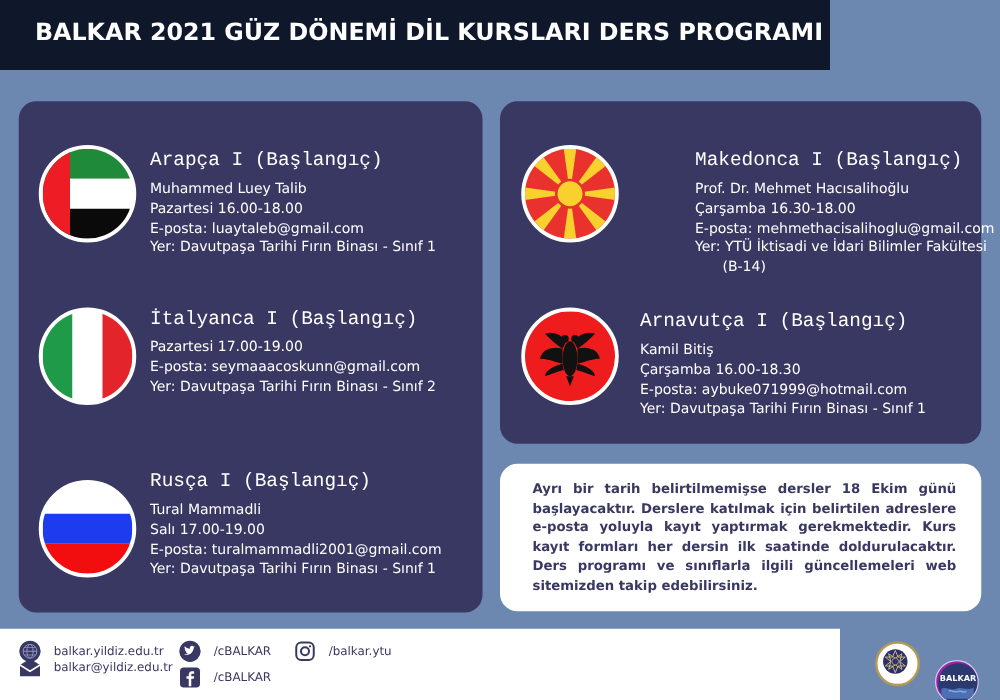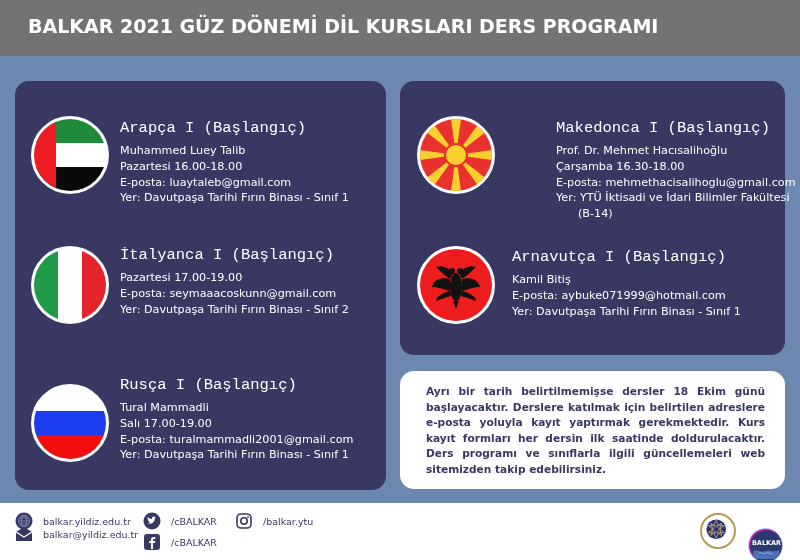--- a/index.html
+++ b/index.html
@@ -4,22 +4,22 @@
 <style>
   * { box-sizing: border-box; margin: 0; padding: 0; }
   html, body { width: 800px; height: 560px; overflow: hidden; }
   body {
     position: relative;
     background: #6d88b0;
     font-family: "DejaVu Sans", sans-serif;
     color: #ffffff;
   }
   .header {
-    position: absolute; left: 0; top: 0; width: 800px; height: 56px;
-    background: #737373;
+    position: absolute; left: 0; top: 0; width: 664px; height: 56px;
+    background: #0f172a;
   }
   .header h1 {
     position: absolute; left: 28px; top: 15px;
     font-size: 19px; font-weight: bold; letter-spacing: 0px;
     color: #ffffff; white-space: nowrap;
   }
   .panel {
     position: absolute; background: #383862; border-radius: 14px;
   }
   .panel-left { left: 15px; top: 81px; width: 371px; height: 409px; }
@@ -36,21 +36,21 @@
   .flag {
     position: absolute; width: 78px; height: 78px; border-radius: 50%;
     border: 3px solid #ffffff; overflow: hidden; background: #fff;
   }
   .flag svg { display: block; width: 100%; height: 100%; }
   .ctext { position: absolute; white-space: nowrap; }
   .ctitle { font-size: 15.5px; line-height: 20px; margin-bottom: 5px; color: #ffffff; font-family: Liberation Mono, monospace; }
   .cline { font-size: 11.2px; line-height: 15.8px; color: #ffffff; }
   .cline.indent { padding-left: 22px; }
   .footer {
-    position: absolute; left: 0; top: 503px; width: 800px; height: 57px;
+    position: absolute; left: 0; top: 503px; width: 672px; height: 57px;
     background: #ffffff;
   }
   .fitem { position: absolute; display: flex; align-items: center; }
   .fitem .ficon { width: 18px; height: 18px; display: block; }
   .fitem span { font-size: 9.5px; color: #383862; margin-left: 10px; white-space: nowrap; }
   .logo { position: absolute; border-radius: 50%; }
 </style>
 </head>
 <body>
 
@@ -146,20 +146,21 @@
       <path d="M42,42 C50,44 56,48 56,52 C50,50 46,48 41,47 Z"></path>
       <circle cx="32" cy="22" r="3"></circle>
       <circle cx="40" cy="22" r="3"></circle>
       <polygon points="33,52 39,52 36,60"></polygon>
     </g>
   </svg>
 </div>
 <div class="ctext" style="left:512px; top:247px;">
   <div class="ctitle">Arnavutça I (Başlangıç)</div>
   <div class="cline">Kamil Bitiş</div>
+  <div class="cline">Çarşamba 16.00-18.30</div>
   <div class="cline">E-posta: aybuke071999@hotmail.com</div>
   <div class="cline">Yer: Davutpaşa Tarihi Fırın Binası - Sınıf 1</div>
 </div>
 
 <div class="note">
   <p>Ayrı bir tarih belirtilmemişse dersler 18 Ekim günü başlayacaktır. Derslere katılmak için belirtilen adreslere e-posta yoluyla kayıt yaptırmak gerekmektedir. Kurs kayıt formları her dersin ilk saatinde doldurulacaktır. Ders programı ve sınıflarla ilgili güncellemeleri web sitemizden takip edebilirsiniz.</p>
 </div>
 
 <div class="footer">
   <div class="fitem" style="left:15px; top:9px;">

